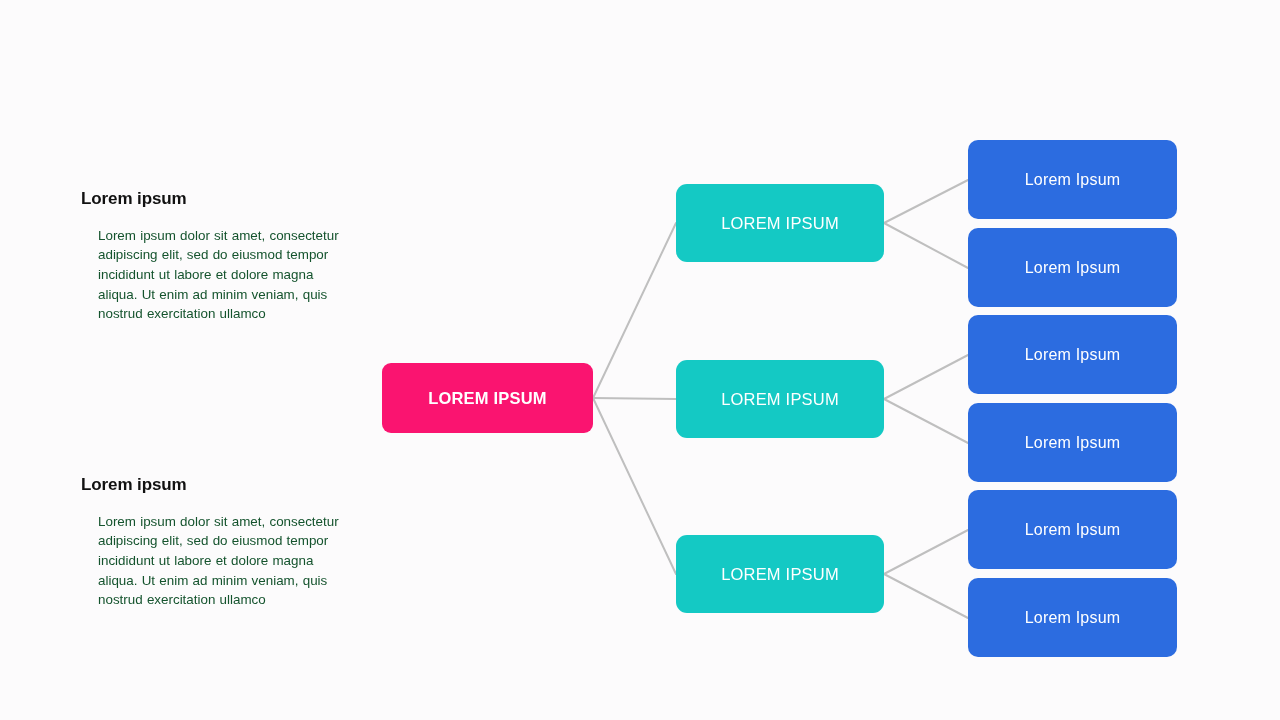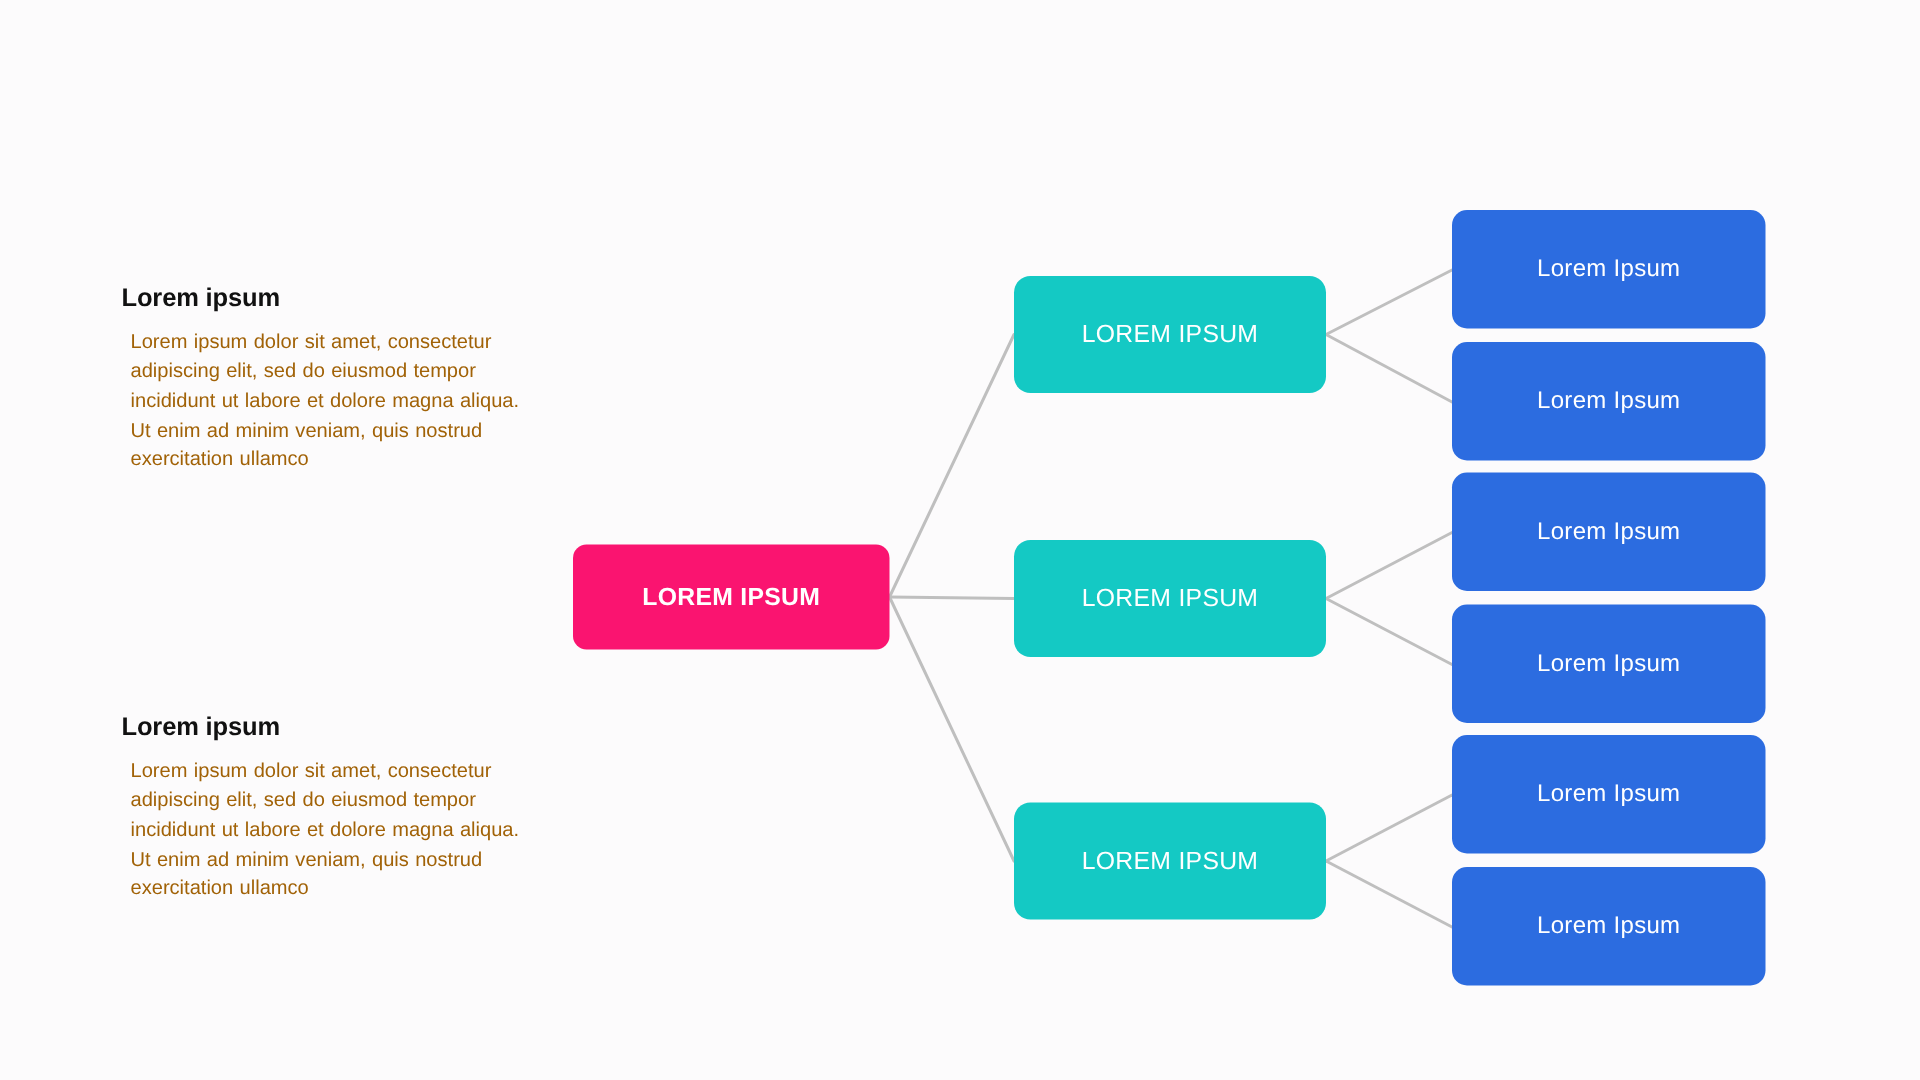--- a/index.html
+++ b/index.html
@@ -15,22 +15,22 @@
   
   #connectors{position:absolute;left:0;top:0;width:1280px;height:720px;z-index:1;}
 
   
   .text-block{position:absolute;z-index:3;width:275px;}
   .tb-heading{
     font-size:17px;font-weight:bold;color:#111111;
     letter-spacing:-0.1px;margin:0 0 9px 0;line-height:1.1;
   }
   .tb-body{
-    font-size:13.4px;color:#a16207;line-height:1.465;
-    margin:6px;text-align:left;word-spacing:0.5px;
+    font-size:13.4px;color:#14532d;line-height:1.465;
+    margin:17px;text-align:left;word-spacing:0.5px;
   }
   #text-block-1{left:81px;top:190px;}
   #text-block-2{left:81px;top:476px;}
 
   
   .node{
     position:absolute;z-index:2;
     display:flex;align-items:center;justify-content:center;
     color:#ffffff;text-align:center;
     box-sizing:border-box;

